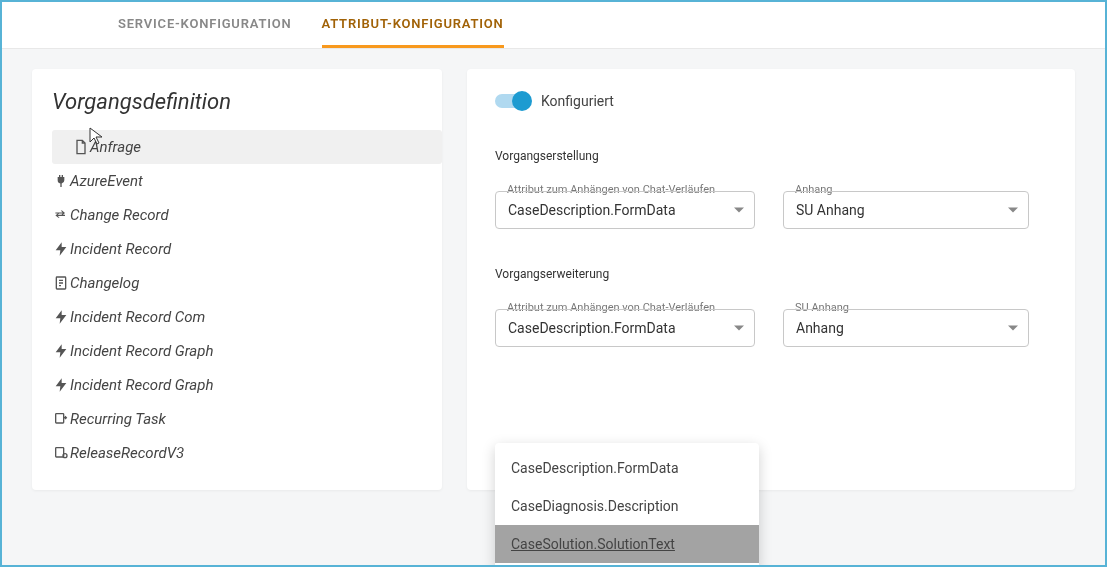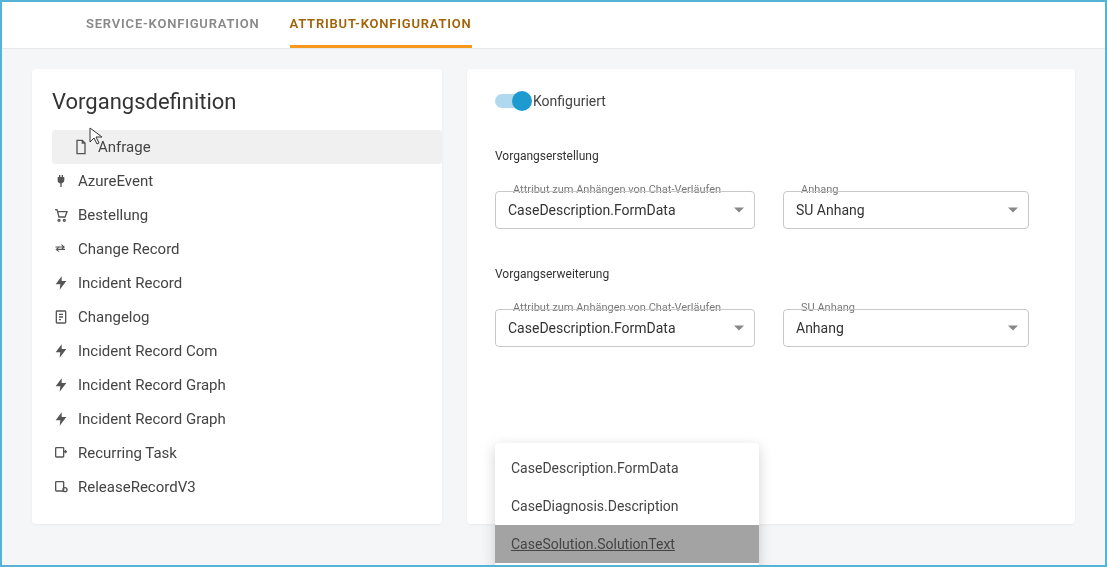--- a/index.html
+++ b/index.html
@@ -10,21 +10,21 @@
     body {
       font-family: -apple-system, BlinkMacSystemFont, "Segoe UI", Roboto, Arial, sans-serif;
       background: #f5f6f7;
       width: 1107px;
       height: 567px;
       overflow: hidden;
       border: 2px solid #57b3d6;
     }
     .tabs {
       background: #fff;
-      padding: 0 84px;
+      padding: 0 116px;
       display: flex;
       gap: 30px;
       border-bottom: 1px solid #e8e8e8;
     }
     .tab {
       padding: 14px 0;
       font-size: 13px;
       letter-spacing: 0.8px;
       font-weight: 600;
       color: #888;
@@ -41,32 +41,33 @@
       gap: 25px;
     }
     .panel {
       background: #fff;
       border-radius: 4px;
       box-shadow: 0 1px 3px rgba(0,0,0,0.05);
     }
     .left-panel {
       width: 410px;
       padding: 20px 0;
+      font-style: italic;
     }
     .panel-title {
       font-size: 22px;
       font-weight: 400;
       color: #333;
       padding: 0 20px 16px;
     }
     .list-item {
       display: flex;
       align-items: center;
       padding: 8px 20px;
-      gap: 8px;
+      gap: 0;
       cursor: pointer;
       font-size: 15px;
       color: #444;
     }
     .list-item.selected {
       background: #f0f0f0;
       margin-left: 20px;
       border-radius: 3px;
     }
     .list-icon {
@@ -82,21 +83,21 @@
       height: 16px;
     }
     .right-panel {
       flex: 1;
       padding: 24px 28px;
       position: relative;
     }
     .toggle-row {
       display: flex;
       align-items: center;
-      gap: 4px;
+      gap: 12px;
       margin-bottom: 40px;
     }
     .toggle {
       position: relative;
       width: 34px;
       height: 14px;
       background: #b0d9f0;
       border-radius: 10px;
     }
     .toggle::after {
@@ -129,21 +130,21 @@
     }
     .field-1 {
       width: 260px;
     }
     .field-2 {
       width: 246px;
     }
     .field-label {
       position: absolute;
       top: -8px;
-      left: 14px;
+      left: 8px;
       background: #fff;
       padding: 0 4px;
       font-size: 11px;
       color: #777;
     }
     .field-box {
       border: 1px solid #c8c8c8;
       border-radius: 4px;
       padding: 10px 30px 10px 12px;
       font-size: 14px;
@@ -219,30 +220,20 @@
 
     <div class="list-item">
       <span class="list-icon">
         <svg viewBox="0 0 24 24" fill="currentColor">
             <path d="M9 3v3H7v5a5 5 0 0 0 4 4.9V21h2v-5.1A5 5 0 0 0 17 11V6h-2V3h-2v3h-2V3H9z"></path>
           </svg>
       </span>
       <span>AzureEvent</span>
     </div>
 
-    <div class="list-item">
-      <span class="list-icon">
-        <svg viewBox="0 0 24 24" fill="none" stroke="currentColor" stroke-width="2">
-            <circle cx="9" cy="20" r="1.5"></circle>
-            <circle cx="17" cy="20" r="1.5"></circle>
-            <path d="M3 4 L6 4 L9 15 L18 15 L21 7 L7 7"></path>
-          </svg>
-      </span>
-      <span>Bestellung</span>
-    </div>
 
     <div class="list-item">
       <span class="list-icon">
         <svg viewBox="0 0 24 24" fill="currentColor">
             <path d="M4 9 L16 9 L13 6 L15 6 L20 10 L15 14 L13 14 L16 11 L4 11 Z M20 15 L8 15 L11 18 L9 18 L4 14 L9 10 L11 10 L8 13 L20 13 Z" transform="scale(0.9)"></path>
           </svg>
       </span>
       <span>Change Record</span>
     </div>
 

